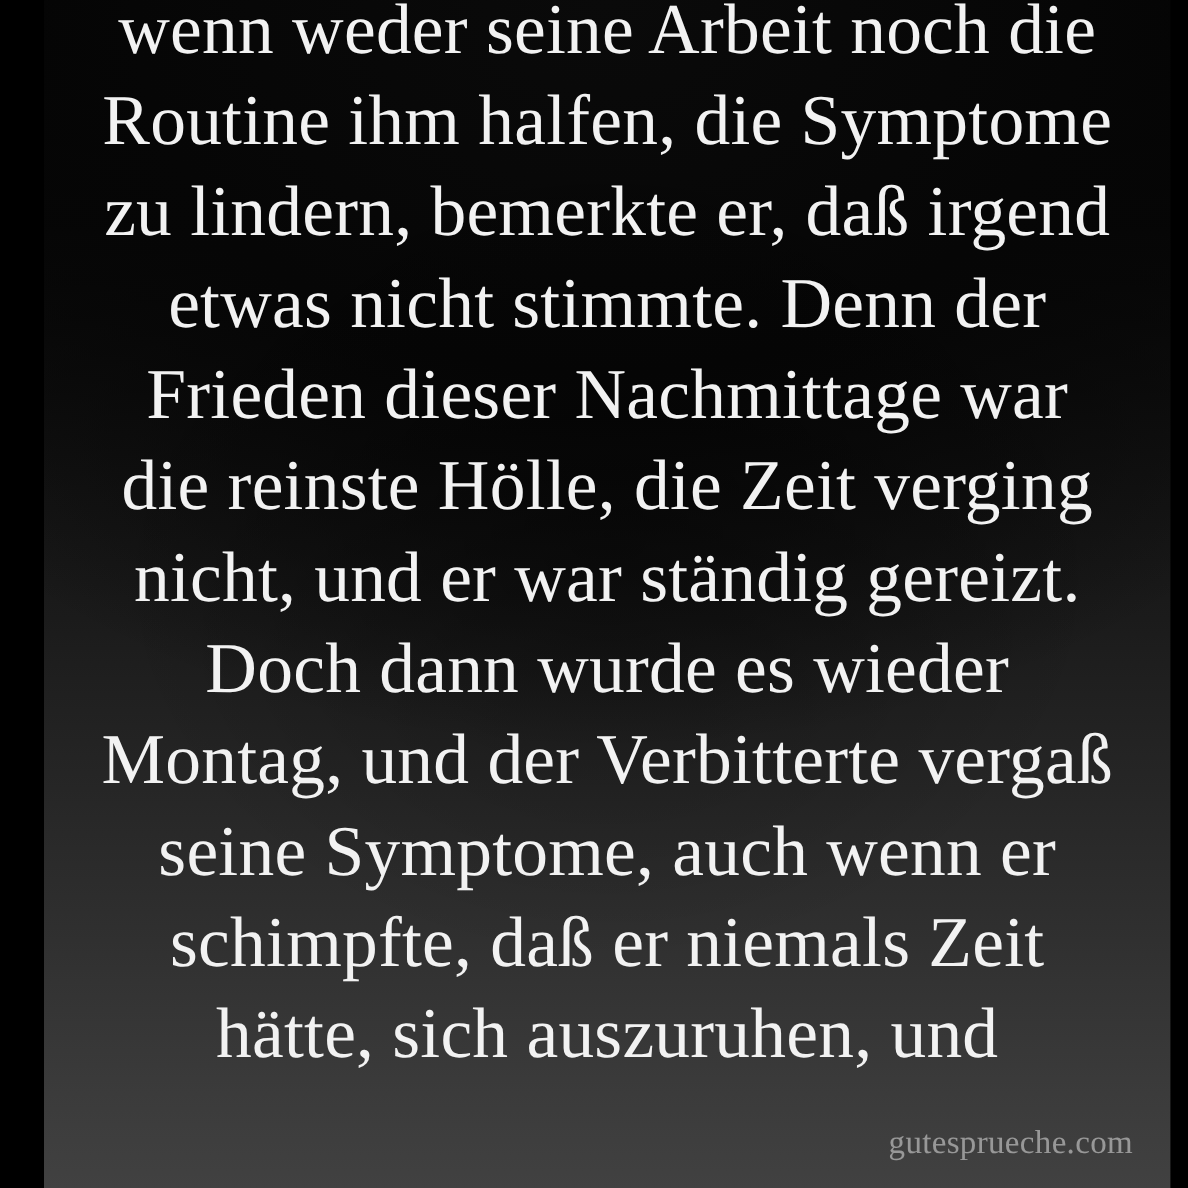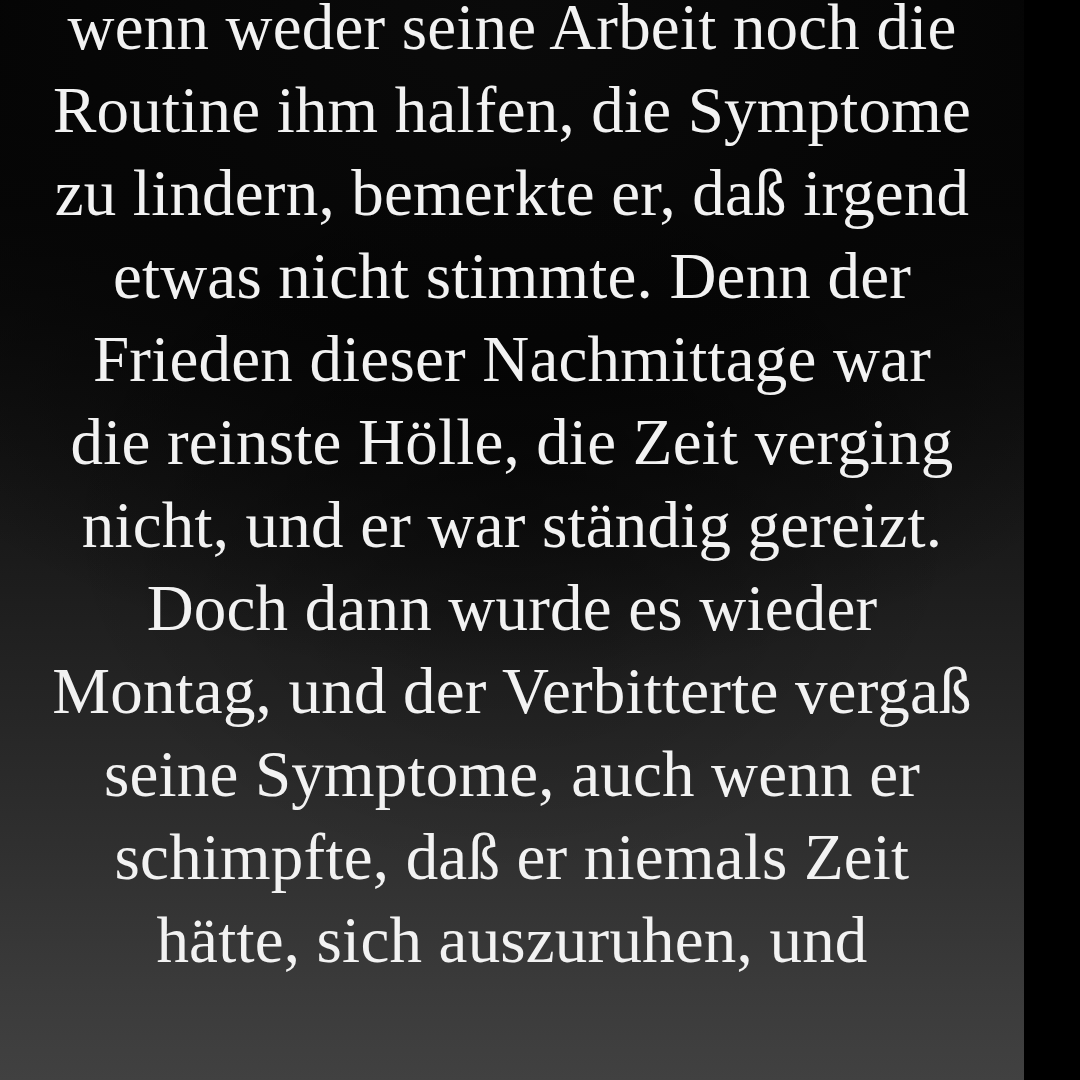--- a/index.html
+++ b/index.html
@@ -14,20 +14,21 @@
     font-family: "Liberation Serif", serif;
   }
   .canvas {
     position: relative;
     width: 1024px;
     height: 1080px;
     background:
       radial-gradient(ellipse 120% 90% at 50% 0%, #0a0a0a 0%, #060606 35%, rgba(0,0,0,0) 70%),
       linear-gradient(to bottom, #000000 0%, #050505 18%, #1b1b1b 52%, #2f2f2f 78%, #3b3b3b 92%, #414141 100%);
     overflow: hidden;
+    margin-left: 40px;
   }
   .vignette {
     position: absolute;
     inset: 0;
     background: radial-gradient(ellipse 75% 60% at 50% 45%, rgba(0,0,0,0.35) 0%, rgba(0,0,0,0.0) 60%);
     pointer-events: none;
   }
   .quote-wrap {
     position: absolute;
     left: 0;
@@ -61,13 +62,14 @@
 </head>
 <body>
 
 <div class="canvas">
   <div class="vignette"></div>
 
   <div class="quote-wrap">
     <p class="quote-text">wenn weder seine Arbeit noch die Routine ihm halfen, die Symptome zu lindern, bemerkte er, daß irgend etwas nicht stimmte. Denn der Frieden dieser Nachmittage war die reinste Hölle, die Zeit verging nicht, und er war ständig gereizt. Doch dann wurde es wieder Montag, und der Verbitterte vergaß seine Symptome, auch wenn er schimpfte, daß er niemals Zeit hätte, sich auszuruhen, und</p>
   </div>
 
+  <div class="watermark">gutesprueche.com</div>
 </div>
 
 </body></html>

